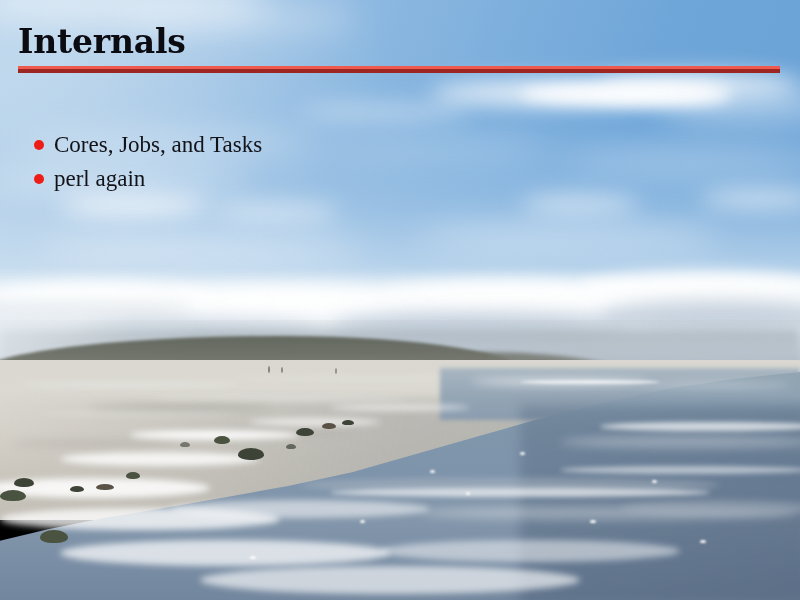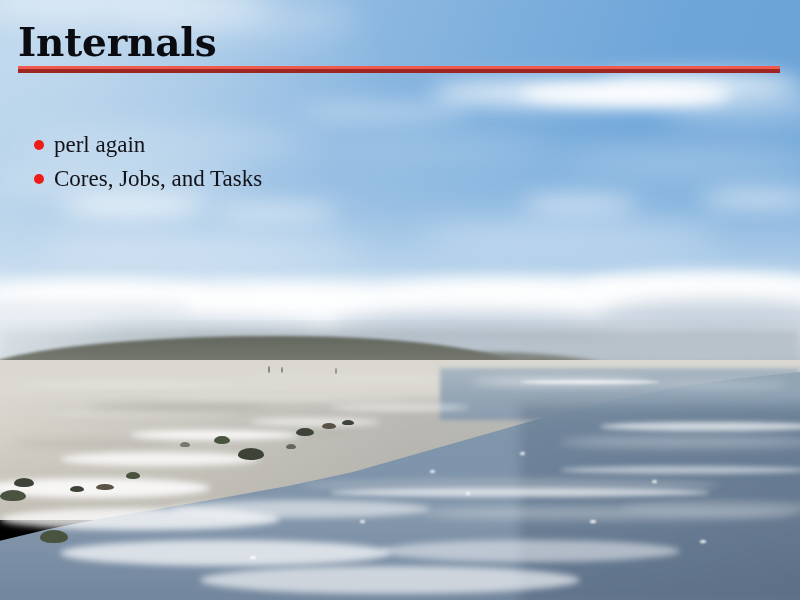--- a/index.html
+++ b/index.html
@@ -248,21 +248,21 @@
   .content {
     position: absolute;
     inset: 0;
   }
   .title {
     position: absolute;
     left: 18px;
     top: 24px;
     font-family: "DejaVu Serif", "Liberation Serif", serif;
     font-weight: 700;
-    font-size: 39px;
+    font-size: 33px;
     line-height: 36px;
     color: #0b0b12;
     letter-spacing: -0.2px;
     white-space: nowrap;
   }
   .rule {
     position: absolute;
     left: 18px;
     top: 66px;
     width: 762px;
@@ -430,22 +430,22 @@
     <div class="title">Internals</div>
 
     <div class="rule">
       <div class="rule-top"></div>
       <div class="rule-bot"></div>
     </div>
 
     <div class="bullets">
       <div class="bullet">
         <span class="dot"></span>
-        <span class="btext">perl again</span>
+        <span class="btext">Cores, Jobs, and Tasks</span>
       </div>
       <div class="bullet">
         <span class="dot"></span>
-        <span class="btext">Cores, Jobs, and Tasks</span>
+        <span class="btext">perl again</span>
       </div>
     </div>
 
   </div>
 </div>
 
 </body></html>

